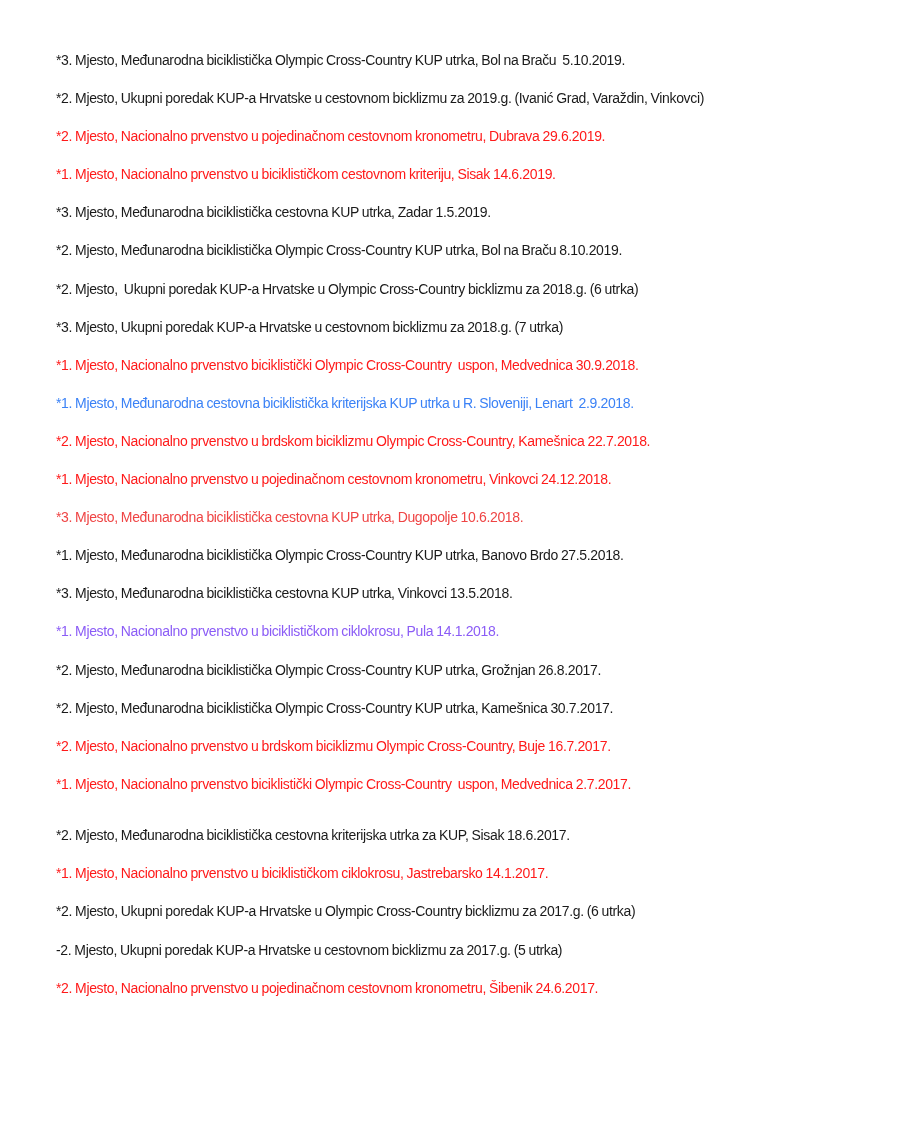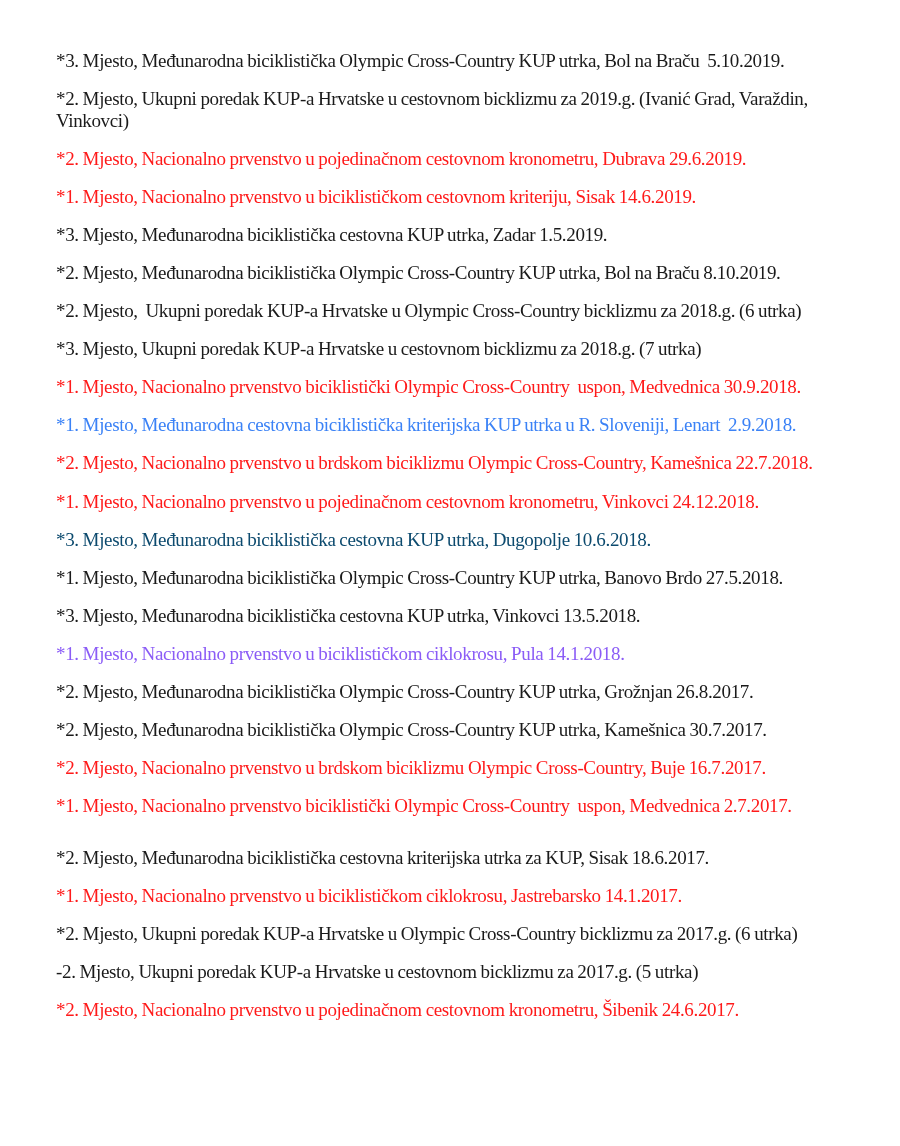--- a/index.html
+++ b/index.html
@@ -15,27 +15,26 @@
       font-family: "Liberation Sans", "DejaVu Sans", sans-serif;
     }
     .doc {
       position: absolute;
       left: 56px;
       top: 50px;
       width: 790px;
     }
     .entry {
       margin: 0 0 16.6px 0;
-      font-size: 19px;
+      font-size: 14px;
       line-height: 21.5px;
       letter-spacing: -0.35px;
       word-spacing: -0.5px;
       color: #1a1a1a;
       white-space: pre-wrap;
-      font-family: Liberation Serif, serif;
     }
     .entry.red {
       color: #ff1a1a;
     }
     .entry.wrap2 {
       width: 780px;
     }
   </style>
 </head>
 <body>
@@ -46,21 +45,21 @@
   <p class="entry red" style="color: rgb(255, 26, 26);">*2. Mjesto, Nacionalno prvenstvo u pojedinačnom cestovnom kronometru, Dubrava 29.6.2019.</p>
   <p class="entry red" style="color: rgb(255, 26, 26);">*1. Mjesto, Nacionalno prvenstvo u biciklističkom cestovnom kriteriju, Sisak 14.6.2019.</p>
   <p class="entry" style="color: rgb(26, 26, 26);">*3. Mjesto, Međunarodna biciklistička cestovna KUP utrka, Zadar 1.5.2019.</p>
   <p class="entry" style="color: rgb(26, 26, 26);">*2. Mjesto, Međunarodna biciklistička Olympic Cross-Country KUP utrka, Bol na Braču 8.10.2019.</p>
   <p class="entry" style="color: rgb(26, 26, 26);">*2. Mjesto,  Ukupni poredak KUP-a Hrvatske u Olympic Cross-Country bicklizmu za 2018.g. (6 utrka)</p>
   <p class="entry" style="color: rgb(26, 26, 26);">*3. Mjesto, Ukupni poredak KUP-a Hrvatske u cestovnom bicklizmu za 2018.g. (7 utrka)</p>
   <p class="entry red" style="color: rgb(255, 26, 26);">*1. Mjesto, Nacionalno prvenstvo biciklistički Olympic Cross-Country  uspon, Medvednica 30.9.2018.</p>
   <p class="entry" style="color: #3b82f6;">*1. Mjesto, Međunarodna cestovna biciklistička kriterijska KUP utrka u R. Sloveniji, Lenart  2.9.2018.</p>
   <p class="entry wrap2 red" style="color: rgb(255, 26, 26);">*2. Mjesto, Nacionalno prvenstvo u brdskom biciklizmu Olympic Cross-Country, Kamešnica 22.7.2018.</p>
   <p class="entry red" style="color: rgb(255, 26, 26);">*1. Mjesto, Nacionalno prvenstvo u pojedinačnom cestovnom kronometru, Vinkovci 24.12.2018.</p>
-  <p class="entry" style="color: #0c4a6e;">*3. Mjesto, Međunarodna biciklistička cestovna KUP utrka, Dugopolje 10.6.2018.</p>
+  <p class="entry" style="color: #ef4444;">*3. Mjesto, Međunarodna biciklistička cestovna KUP utrka, Dugopolje 10.6.2018.</p>
   <p class="entry" style="color: rgb(26, 26, 26);">*1. Mjesto, Međunarodna biciklistička Olympic Cross-Country KUP utrka, Banovo Brdo 27.5.2018.</p>
   <p class="entry" style="color: rgb(26, 26, 26);">*3. Mjesto, Međunarodna biciklistička cestovna KUP utrka, Vinkovci 13.5.2018.</p>
   <p class="entry red" style="color: #8b5cf6;">*1. Mjesto, Nacionalno prvenstvo u biciklističkom ciklokrosu, Pula 14.1.2018.</p>
   <p class="entry" style="color: rgb(26, 26, 26);">*2. Mjesto, Međunarodna biciklistička Olympic Cross-Country KUP utrka, Grožnjan 26.8.2017.</p>
   <p class="entry" style="color: rgb(26, 26, 26);">*2. Mjesto, Međunarodna biciklistička Olympic Cross-Country KUP utrka, Kamešnica 30.7.2017.</p>
   <p class="entry red" style="color: rgb(255, 26, 26);">*2. Mjesto, Nacionalno prvenstvo u brdskom biciklizmu Olympic Cross-Country, Buje 16.7.2017.</p>
   <p class="entry red" style="color: rgb(255, 26, 26);">*1. Mjesto, Nacionalno prvenstvo biciklistički Olympic Cross-Country  uspon, Medvednica 2.7.2017.</p>
   <p class="entry" style="color: rgb(26, 26, 26); margin-top: 30px;">*2. Mjesto, Međunarodna biciklistička cestovna kriterijska utrka za KUP, Sisak 18.6.2017.</p>
   <p class="entry red" style="color: rgb(255, 26, 26);">*1. Mjesto, Nacionalno prvenstvo u biciklističkom ciklokrosu, Jastrebarsko 14.1.2017.</p>
   <p class="entry" style="color: rgb(26, 26, 26);">*2. Mjesto, Ukupni poredak KUP-a Hrvatske u Olympic Cross-Country bicklizmu za 2017.g. (6 utrka)</p>

